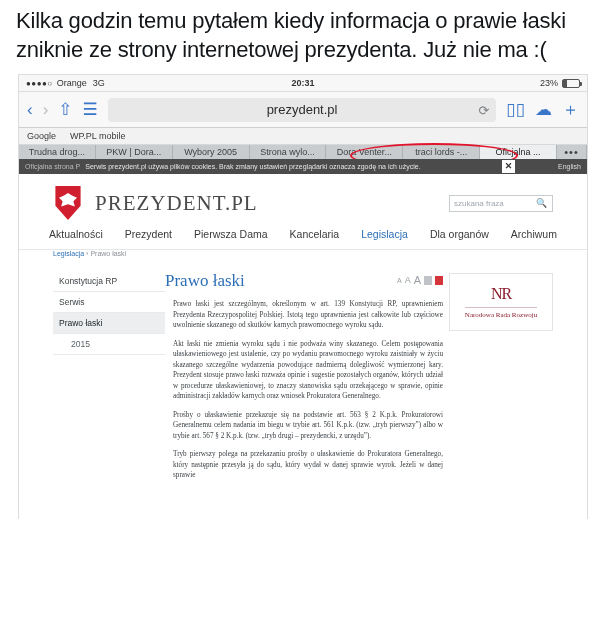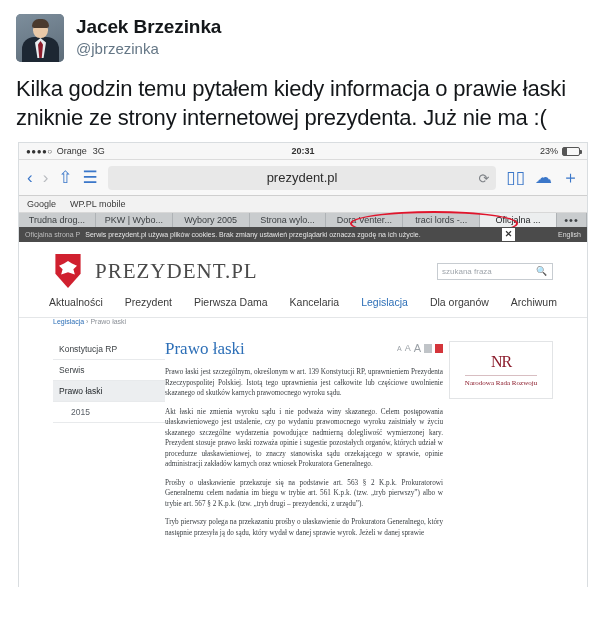--- a/index.html
+++ b/index.html
@@ -254,21 +254,21 @@
   }
   .site-title {
     margin-left: 12px;
     font-family: "Liberation Serif", serif;
     font-size: 21px;
     color: #4a4a4a;
     letter-spacing: 1px;
   }
   .site-search {
     margin-left: auto;
-    width: 116px; height: 17px;
+    width: 104px; height: 17px;
     border: 1px solid #c7ccd1;
     background: #fff;
     display: flex; align-items: center;
     padding: 0 4px;
     font-size: 8px; color: #a0a6ac;
     position: relative;
   }
   .site-search .mag {
     position: absolute; right: 4px; color: #2b6fb5; font-size: 9px;
   }
@@ -321,21 +321,21 @@
   .art-tools .a1 { font-size: 7px; }
   .art-tools .a2 { font-size: 9px; }
   .art-tools .a3 { font-size: 11px; }
   .art-tools .sq { width: 8px; height: 9px; background: #c0c4c8; display:inline-block; }
   .art-tools .sq.red { background: #d4353b; }
   .art-p {
     font-family: "Liberation Serif", serif;
     font-size: 7.2px;
     line-height: 10.5px;
     color: #3c4145;
-    margin: 0 0 8px 0;
+    margin: 0 0 8px 8px;
     text-align: justify;
   }
 
   .rightcol { width: 104px; flex: 0 0 104px; padding-top: 2px; }
   .promo {
     border: 1px solid #e2e4e6;
     height: 58px;
     display: flex; flex-direction: column;
     align-items: center; justify-content: center;
     background: #fff;
@@ -348,34 +348,20 @@
     font-family: "Liberation Serif", serif;
     font-size: 7px; color: #8b1b2b; margin-top: 4px;
     border-top: 1px solid #d8bec2; padding-top: 3px;
   }
 </style>
 </head>
 <body>
 
 <div id="page">
 
-  <div class="tweet-header">
-    <div class="avatar">
-      <div class="bg"></div>
-      <div class="body"></div>
-      <div class="shirt"></div>
-      <div class="tie"></div>
-      <div class="head"></div>
-      <div class="hair"></div>
-    </div>
-    <div class="name-block">
-      <div class="display-name">Jacek Brzezinka</div>
-      <div class="handle">@jbrzezinka</div>
-    </div>
-  </div>
 
   <div class="tweet-text">Kilka godzin temu pytałem kiedy informacja o prawie łaski zniknie ze strony internetowej prezydenta. Już nie ma :(</div>
 
   <div class="shot">
 
     <div class="ios-status">
       <span class="dots">●●●●○</span>
       <span class="carrier">Orange</span>
       <span class="net">3G</span>
       <span class="clock">20:31</span>
@@ -401,21 +387,21 @@
       <span class="sfi">＋</span>
     </div>
 
     <div class="bm-bar">
       <span>Google</span>
       <span>WP.PL mobile</span>
     </div>
 
     <div class="tabstrip">
       <div class="tab">Trudna drog...</div>
-      <div class="tab">PKW | Wybo...</div>
+      <div class="tab">PKW | Dora...</div>
       <div class="tab">Wybory 2005</div>
       <div class="tab">Strona wylo...</div>
       <div class="tab">Dora Venter...</div>
       <div class="tab">traci lords -...</div>
       <div class="tab active">Oficjalna ...</div>
       <div class="tab dots">•••</div>
       <div class="tab-oval"></div>
     </div>
 
     <div class="cookie-strip">

